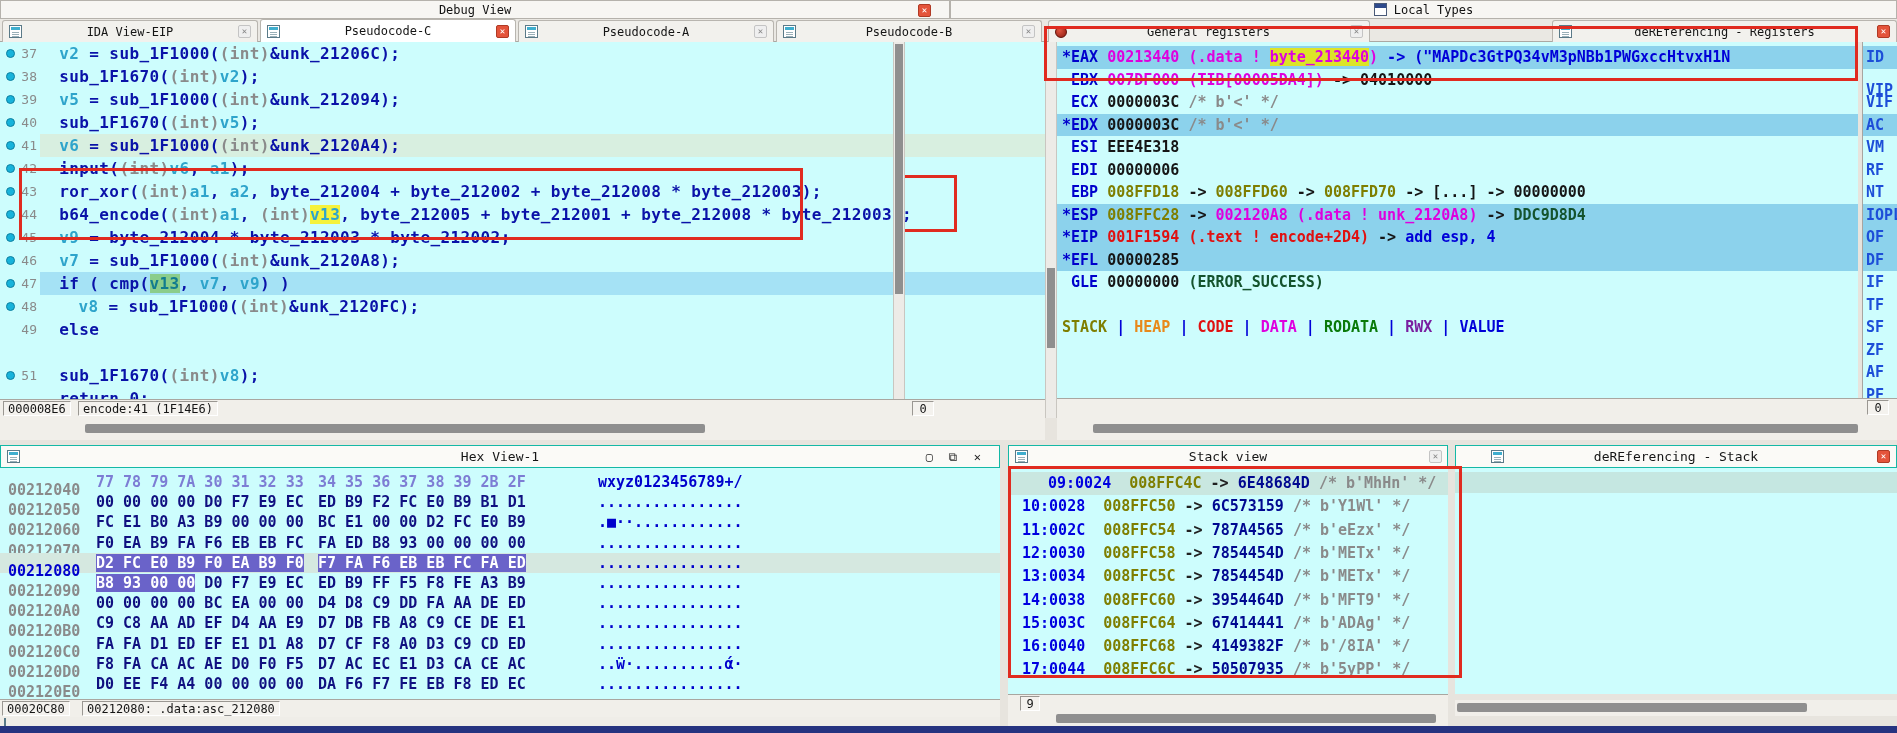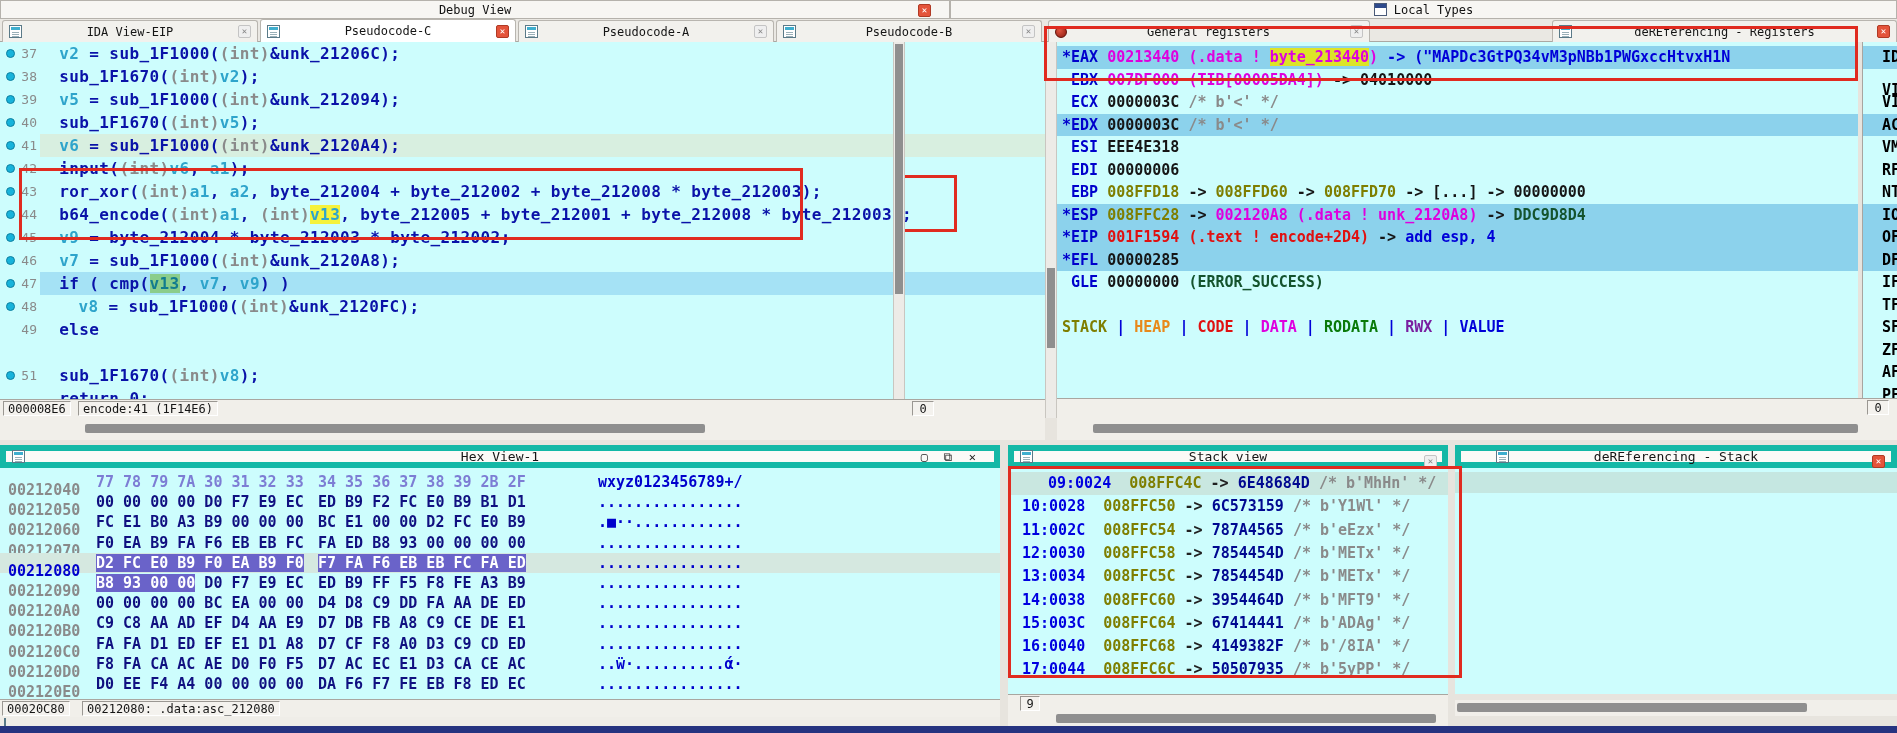--- a/index.html
+++ b/index.html
@@ -75,26 +75,26 @@
   .rg-hl{background:var(--row-hl);}
   .rg-name{color:#0000CC;} .rg-m{color:#DE00DE;}
   .rg-my{color:#DE00DE;background:var(--hl-yellowgreen);}
   .rg-o{color:#7E7E00;} .rg-r{color:#E01010;} .rg-b{color:#0000D8;}
   .rg-k{color:#151515;} .rg-nv{color:#14532d;} .rg-g{color:#8A8A8A;}
   .lg-stack{color:#7E7E00;} .lg-heap{color:#E8891A;} .lg-code{color:#E01010;}
   .lg-data{color:#DE00DE;} .lg-rodata{color:#0A7A0A;} .lg-rwx{color:#7A1FA0;}
   .lg-val{color:#0000D8;} .lg-sep{color:#0000D8;}
   #flags-col{left:1862px;top:42px;width:35px;height:356px;background:var(--bg-cyan);
              border-left:1px solid #A8A5A0;overflow:hidden;}
-  .fl-row{position:absolute;left:0;width:100%;height:22.5px;line-height:22.5px;color:#000000;
-          font-weight:bold;font-size:15px;padding-left:19px;}
+  .fl-row{position:absolute;left:0;width:100%;height:22.5px;line-height:22.5px;color:#1d4ed8;
+          font-weight:bold;font-size:15px;padding-left:3px;}
   .fl-hl{background:var(--row-hl);}
 
   
-  .panel-title{position:absolute;height:23px;background:#FBFAF7;border:6px solid #14b8a6;
+  .panel-title{position:absolute;height:23px;background:#FBFAF7;border:1px solid #14b8a6;
                display:flex;align-items:center;font-size:13px;}
   .panel-title .vicon{position:absolute;left:6px;}
   .panel-title .pt-label{flex:1;text-align:center;}
   .panel-title .winctl{position:absolute;font-size:12px;color:#222;cursor:default;}
   .splitter{position:absolute;background:#E7E4DE;}
 
   
   #hex-body{left:0;top:468px;width:1000px;height:231px;background:var(--bg-cyan);overflow:hidden;}
   .hx-row{position:absolute;left:0;width:100%;height:20.2px;line-height:20.2px;white-space:pre;
           font-weight:bold;font-size:15px;}

